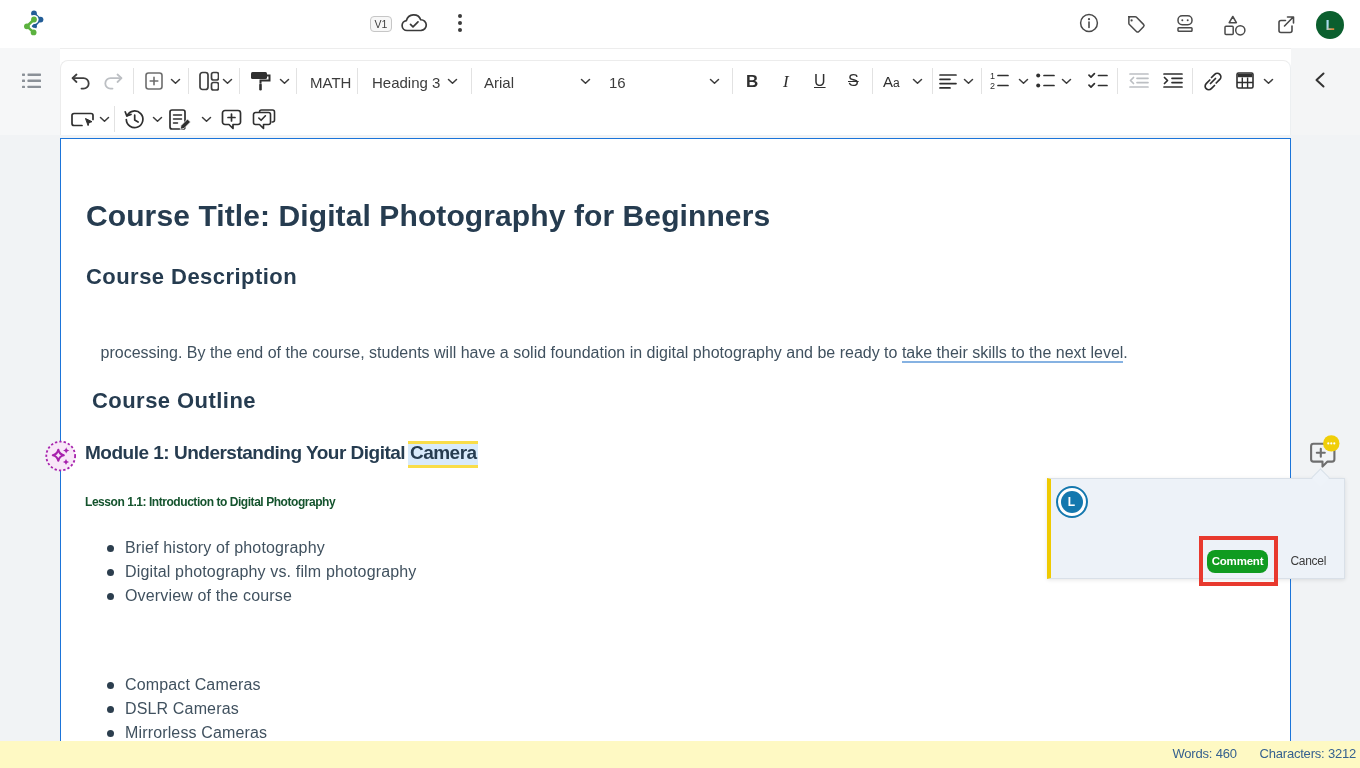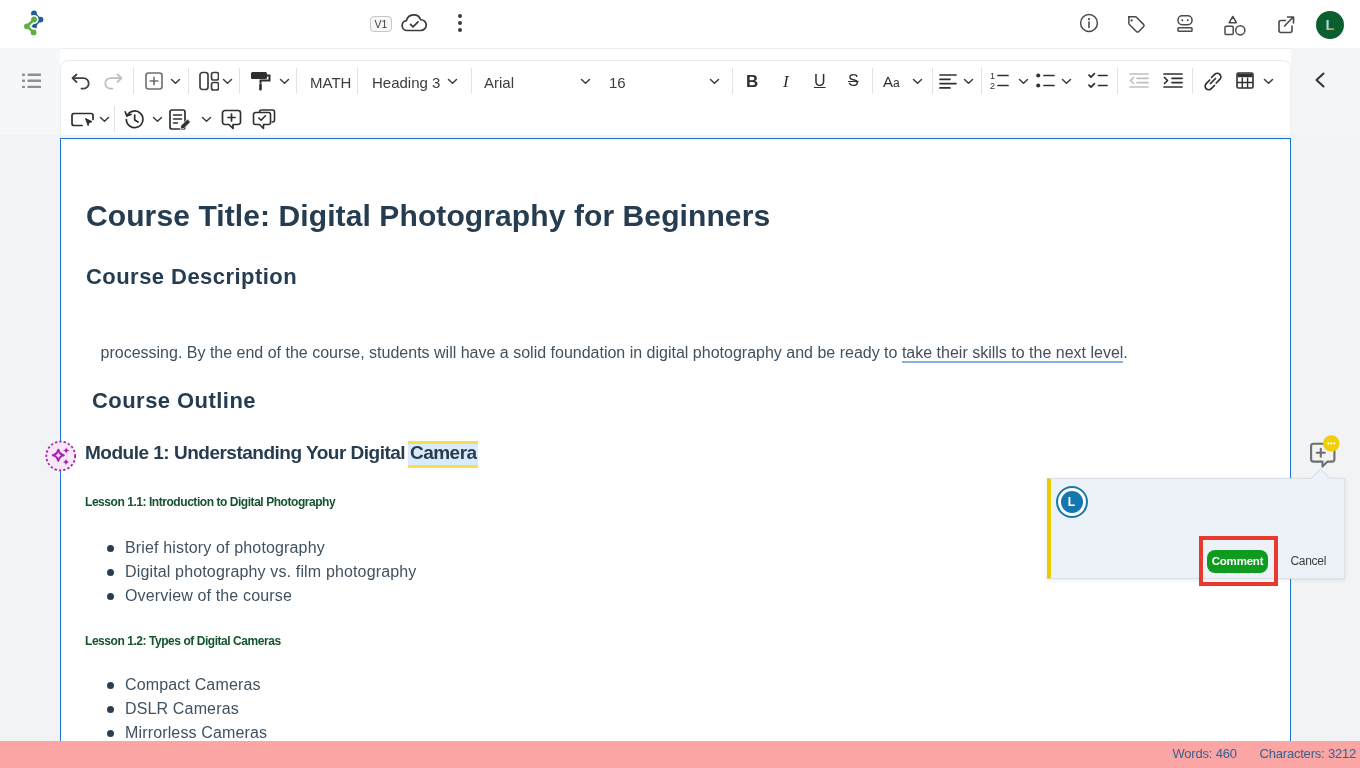--- a/index.html
+++ b/index.html
@@ -48,21 +48,21 @@
   border:2.5px solid #1478ae; background:#fff; }
 #cavatar .inner { position:absolute; left:2.5px; top:2.5px; width:22px; height:22px; border-radius:50%;
   background:#1478ae; color:#fff; font-size:12px; font-weight:bold; text-align:center; line-height:22px; }
 #ctext { position:absolute; left:1095px; top:493.5px; font-size:17px; letter-spacing:-0.3px; line-height:24px; color:#3d4a55; }
 #redbox { position:absolute; left:1199px; top:536px; width:79px; height:50px; border:4px solid #e8392e; }
 #cbtn { position:absolute; left:1207px; top:550px; width:61px; height:23px; background:#0f9b20;
   color:#fff; font-size:11.5px; font-weight:bold; letter-spacing:-0.2px; text-align:center; line-height:23px; border-radius:8px; }
 #ccancel { position:absolute; left:1290.5px; top:554px; font-size:12px; letter-spacing:-0.3px; color:#3c3c3c; }
 
 
-#status { position:absolute; left:0; top:741px; width:1360px; height:27px; background:#fca5a5; }
+#status { position:absolute; left:0; top:741px; width:1360px; height:27px; background:#fef9c3; }
 #status .st { position:absolute; top:5px; font-size:13px; letter-spacing:-0.2px; color:#36618f; white-space:nowrap; }
 </style>
 </head>
 <body>
 <div id="app">
 
 <svg class="abs" style="left:24px;top:9px;" width="26" height="30" viewBox="0 0 26 30">
   <g stroke="#235d97" stroke-width="2.5" stroke-linecap="round" fill="none">
     <path d="M10,4.4 L16.5,10.6 L10,17.3"></path>
   </g>
@@ -322,21 +322,20 @@
 </div>
 <div class="h1t" style="left:86px;top:198px;letter-spacing:0.1px;">Course Title: Digital Photography for Beginners</div>
 <div class="h2t" style="left:86px;top:263px;letter-spacing:0.45px;">Course Description</div>
 <div class="pt" style="left:84.5px;top:341px;margin-left:16px;">processing. By the end of the course, students will have a solid foundation in digital photography and be ready to <span class="ulink">take their skills to the next level</span>.</div>
 <div class="h2t" style="left:92px;top:387px;letter-spacing:0.45px;">Course Outline</div>
 <div class="h3t" style="left:85px;top:440px;letter-spacing:-0.5px;z-index:0;">Module 1: Understanding Your Digital <span id="camhl">Camera</span></div>
 <div class="bt" style="left:85px;top:490px;">Lesson 1.1: Introduction to Digital Photography</div>
 <div class="li" style="left:125px;top:536px;">Brief history of photography</div>
 <div class="li" style="left:125px;top:560px;">Digital photography vs. film photography</div>
 <div class="li" style="left:125px;top:584px;">Overview of the course</div>
-<div class="bt" style="left:85px;top:629px;">Lesson 1.2: Types of Digital Cameras</div>
 <div class="li" style="left:125px;top:673px;">Compact Cameras</div>
 <div class="li" style="left:125px;top:697px;">DSLR Cameras</div>
 <div class="li" style="left:125px;top:721px;">Mirrorless Cameras</div>
 
 <svg class="abs" style="left:45px;top:440px;" width="32" height="32" viewBox="0 0 32 32">
   <circle cx="15.7" cy="16" r="14.4" fill="#f8e7f8" stroke="#a722ad" stroke-width="1.8" stroke-dasharray="2.3,2.1"></circle>
   <path d="M13.3,9.7 C14.1,13.2 15.3,14.4 18.8,15.2 C15.3,16 14.1,17.2 13.3,20.7 C12.5,17.2 11.3,16 7.8,15.2 C11.3,14.4 12.5,13.2 13.3,9.7 Z" fill="none" stroke="#a722ad" stroke-width="2.1" stroke-linejoin="round"></path>
   <path d="M21.2,7.2 C21.7,9.2 22.4,9.9 24.4,10.4 C22.4,10.9 21.7,11.6 21.2,13.6 C20.7,11.6 20,10.9 18,10.4 C20,9.9 20.7,9.2 21.2,7.2 Z" fill="#a722ad"></path>
   <path d="M21,18.7 C21.5,20.7 22.2,21.4 24.2,21.9 C22.2,22.4 21.5,23.1 21,25.1 C20.5,23.1 19.8,22.4 17.8,21.9 C19.8,21.4 20.5,20.7 21,18.7 Z" fill="#a722ad"></path>
 </svg>

